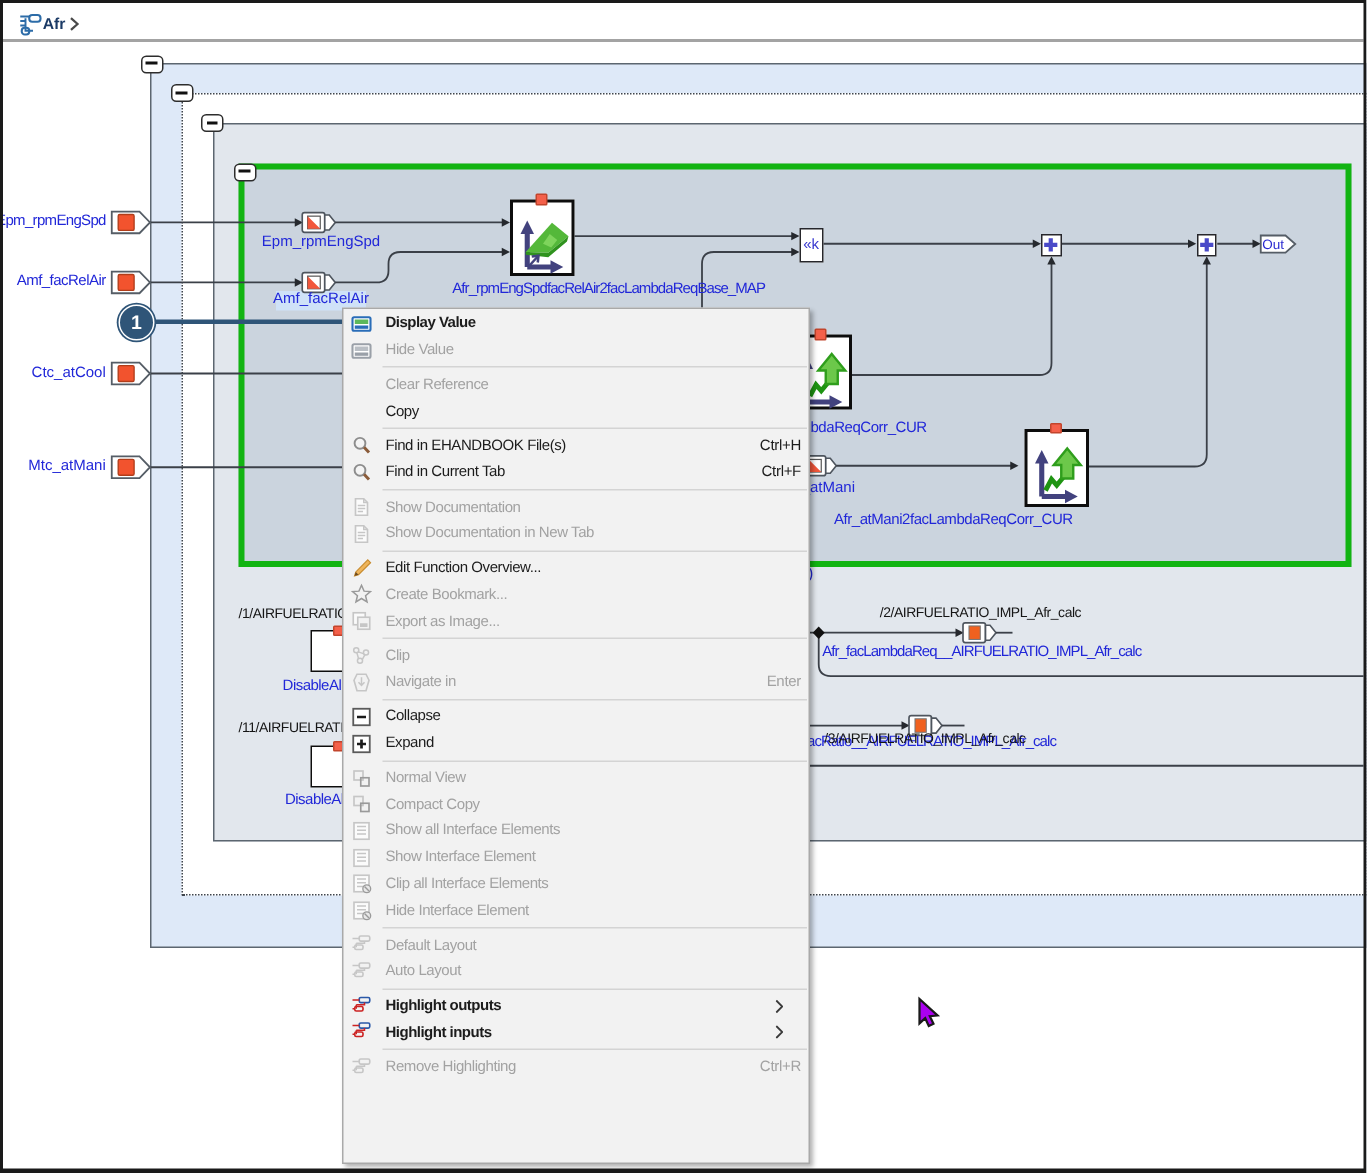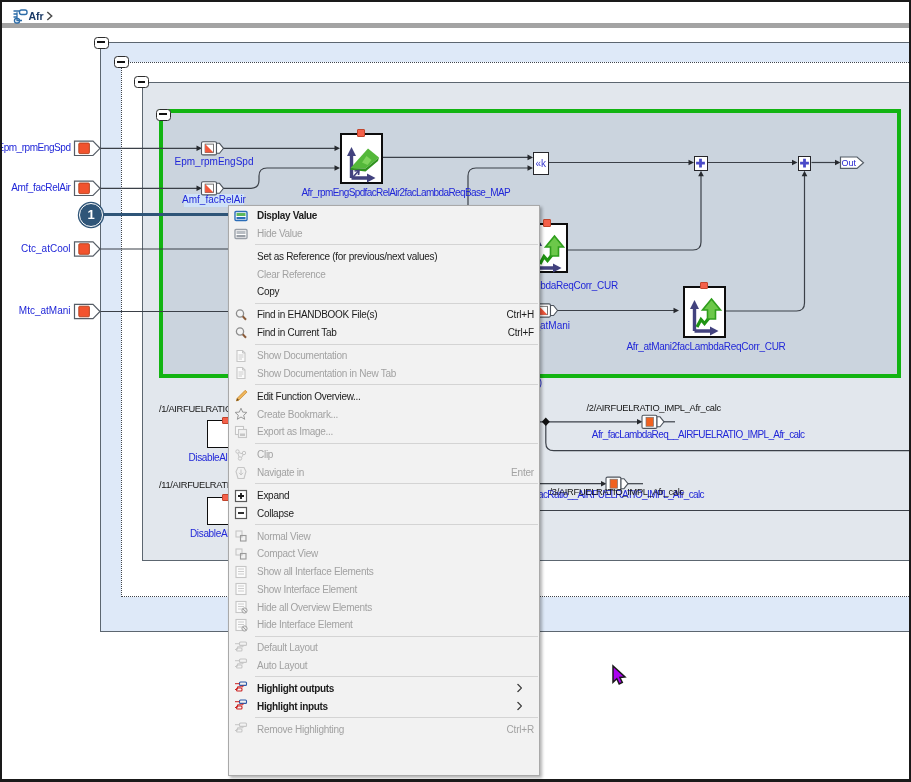--- a/index.html
+++ b/index.html
@@ -1,17 +1,17 @@
 <!DOCTYPE html>
 <html><head><meta charset="utf-8"><style>
 *{margin:0;padding:0;box-sizing:border-box}
 body{width:911px;height:782px;overflow:hidden;background:#fff;font-family:"Liberation Sans",sans-serif;position:relative}
 .abs{position:absolute}
 .frame{position:absolute;left:0;top:0;width:911px;height:782px;border:2px solid #1a1a1a;border-bottom-width:3px;z-index:50;pointer-events:none}
-.topbar{position:absolute;left:2px;top:2px;width:907px;height:26px;background:#fff;border-bottom:5px solid #a3a3a3;z-index:5}
+.topbar{position:absolute;left:2px;top:2px;width:907px;height:26px;background:#fff;border-bottom:2px solid #a3a3a3;z-index:5}
 .lbl{position:absolute;color:#2127d8;font-size:10px;white-space:nowrap;z-index:6}
 .blk{position:absolute;background:#fff;border:2px solid #0d0d0d;z-index:6}
 .redsq{position:absolute;background:#f4604a;border:1px solid #c2452c;border-radius:1px;z-index:7}
 .btxt{position:absolute;color:#151515;font-size:9.3px;white-space:nowrap;z-index:6;letter-spacing:-0.3px}
 .mbtn{position:absolute;width:15px;height:12px;background:#fff;border:1.6px solid #2d2d2d;border-radius:3.5px;z-index:8}
 .mbtn:after{content:"";position:absolute;left:2.5px;top:3.6px;width:7.5px;height:2.3px;background:#111}
 .menu{position:absolute;left:228px;top:205px;width:312px;height:571px;background:#f2f2f2;border:1px solid #a9a9a9;box-shadow:2px 2px 3px rgba(0,0,0,0.3);z-index:20;padding-top:1px}
 .mi{position:relative;height:17.68px;display:flex;align-items:center;padding-left:28px;font-size:10px;letter-spacing:-0.28px;color:#1c1c1c;white-space:nowrap}
 .mi.d{color:#a2a2a2}
 .mi.b{font-weight:bold;letter-spacing:-0.34px}
@@ -148,22 +148,22 @@
 <div class="redsq" style="left:222px;top:493.5px;width:8.5px;height:7.5px"></div>
 <div class="lbl" style="left:-229.5px;top:142.1px;width:300px;text-align:right;font-size:10px;letter-spacing:-0.45px">Epm_rpmEngSpd</div>
 <div class="lbl" style="left:-229.5px;top:182.1px;width:300px;text-align:right;font-size:10px;letter-spacing:-0.35px">Amf_facRelAir</div>
 <div class="lbl" style="left:-229.5px;top:242.8px;width:300px;text-align:right;font-size:10px;">Ctc_atCool</div>
 <div class="lbl" style="left:-229.5px;top:305.3px;width:300px;text-align:right;font-size:10px;">Mtc_atMani</div>
 <div class="lbl" style="left:64px;top:155.6px;width:300px;text-align:center;font-size:10px;">Epm_rpmEngSpd</div>
 <div class="abs" style="left:184px;top:194.3px;width:60px;height:12.5px;background:#cfe2f8;z-index:5"></div>
 <div class="lbl" style="left:64px;top:194.2px;width:300px;text-align:center;font-size:10px;">Amf_facRelAir</div>
 <div class="lbl" style="left:210px;top:187.3px;width:300px;text-align:right;font-size:10px;letter-spacing:-0.62px">Afr_rpmEngSpdfacRelAir2facLambdaReqBase_MAP</div>
 <div class="lbl" style="left:405px;top:280.3px;width:300px;text-align:center;font-size:10px;letter-spacing:-0.3px">Afr_facLambdaReqCorr_CUR</div>
-<div class="lbl" style="left:556px;top:340.8px;width:300px;text-align:center;font-size:10px;letter-spacing:-0.3px">Afr_atMani2facLambdaReqCorr_CUR</div>
-<div class="lbl" style="left:504.5px;top:428.8px;width:300px;text-align:right;font-size:10px;letter-spacing:-0.62px">Afr_facLambdaReq__AIRFUELRATIO_IMPL_Afr_calc</div>
+<div class="lbl" style="left:556px;top:340.8px;width:300px;text-align:left;font-size:10px;letter-spacing:-0.3px">Afr_atMani2facLambdaReqCorr_CUR</div>
+<div class="lbl" style="left:504.5px;top:428.8px;width:300px;text-align:center;font-size:10px;letter-spacing:-0.62px">Afr_facLambdaReq__AIRFUELRATIO_IMPL_Afr_calc</div>
 <div class="lbl" style="left:404px;top:488.8px;width:300px;text-align:right;font-size:10px;letter-spacing:-0.62px">Afr_facRatio__AIRFUELRATIO_IMPL_Afr_calc</div>
 <div class="lbl" style="left:270px;top:320.3px;width:300px;text-align:right;font-size:10px;">Mtc_atMani</div>
 <div class="lbl" style="left:188.4px;top:451.6px;font-size:10px;letter-spacing:-0.35px">DisableAllDiagnosi</div>
 <div class="lbl" style="left:190px;top:528.1px;font-size:10px;letter-spacing:-0.35px">DisableAllDiagnosi</div>
 <div class="lbl" style="left:538.8px;top:377.3px;font-size:10px;letter-spacing:0">)</div>
 <div class="btxt" style="left:159px;top:403.5px">/1/AIRFUELRATIO_IMPL_Afr_calc</div>
 <div class="btxt" style="left:159px;top:480.2px">/11/AIRFUELRATIO_IMPL_Afr_calc</div>
 <div class="btxt" style="left:586.5px;top:403.2px">/2/AIRFUELRATIO_IMPL_Afr_calc</div>
 <div class="btxt" style="left:549.5px;top:487px">/3/AIRFUELRATIO_IMPL_Afr_calc</div>
 <div class="menu">
@@ -177,23 +177,20 @@
     </div>
     <div class="mi d">
       <svg class="ic" viewBox="0 0 14 14">
         <rect x="1" y="2.5" width="12" height="9" rx="1" fill="#fff" stroke="#9aa0a8" stroke-width="1.4"></rect>
         <rect x="2.5" y="4" width="9" height="3" fill="#b9bec4"></rect>
         <rect x="2.5" y="8" width="9" height="2.2" fill="#9aa0a8"></rect>
       </svg>
       <span>Hide Value</span>
     </div>
     <div class="sep"></div>
-    <div class="mi ">
-      <span>Set as Reference (for previous/next values)</span>
-    </div>
     <div class="mi d">
       <span>Clear Reference</span>
     </div>
     <div class="mi ">
       <span>Copy</span>
     </div>
     <div class="sep"></div>
     <div class="mi ">
       <svg class="ic" viewBox="0 0 14 14">
         <circle cx="6" cy="5.5" r="3.6" fill="#f4f4f4" stroke="#8d8d8d" stroke-width="1.3"></circle>
@@ -264,45 +261,45 @@
         <path d="M4 1.5 H10 L12 5.5 L10 12.5 H4 L2 5.5 Z" fill="none" stroke="#c6c6c6" stroke-width="1.1"></path>
         <path d="M7 3.5 V8.5 M5 6.8 L7 9 L9 6.8" stroke="#c6c6c6" stroke-width="1" fill="none"></path>
       </svg>
       <span>Navigate in</span>
       <span class="sc">Enter</span>
     </div>
     <div class="sep"></div>
     <div class="mi ">
       <svg class="ic" viewBox="0 0 14 14">
         <rect x="1.5" y="1.5" width="11" height="11" fill="#fff" stroke="#5a5a5a" stroke-width="1.2"></rect>
+        <path d="M4 7 H10" stroke="#1a1a1a" stroke-width="1.8"></path>
+      </svg>
+      <span>Collapse</span>
+    </div>
+    <div class="mi ">
+      <svg class="ic" viewBox="0 0 14 14">
+        <rect x="1.5" y="1.5" width="11" height="11" fill="#fff" stroke="#5a5a5a" stroke-width="1.2"></rect>
         <path d="M7 4 V10 M4 7 H10" stroke="#1a1a1a" stroke-width="1.8"></path>
       </svg>
       <span>Expand</span>
-    </div>
-    <div class="mi ">
-      <svg class="ic" viewBox="0 0 14 14">
-        <rect x="1.5" y="1.5" width="11" height="11" fill="#fff" stroke="#5a5a5a" stroke-width="1.2"></rect>
-        <path d="M4 7 H10" stroke="#1a1a1a" stroke-width="1.8"></path>
-      </svg>
-      <span>Collapse</span>
     </div>
     <div class="sep"></div>
     <div class="mi d">
       <svg class="ic" viewBox="0 0 14 14">
         <rect x="2" y="2" width="6" height="6" fill="none" stroke="#c6c6c6" stroke-width="1.1"></rect>
         <rect x="6.5" y="6.5" width="5.5" height="5.5" fill="none" stroke="#9a9a9a" stroke-width="1.1"></rect>
       </svg>
       <span>Normal View</span>
     </div>
     <div class="mi d">
       <svg class="ic" viewBox="0 0 14 14">
         <rect x="2" y="2" width="6" height="6" fill="none" stroke="#c6c6c6" stroke-width="1.1"></rect>
         <rect x="6.5" y="6.5" width="5.5" height="5.5" fill="none" stroke="#9a9a9a" stroke-width="1.1"></rect>
       </svg>
-      <span>Compact View</span>
+      <span>Compact Copy</span>
     </div>
     <div class="mi d">
       <svg class="ic" viewBox="0 0 14 14">
         <rect x="2" y="1.5" width="10" height="11" fill="#fbfbfb" stroke="#c6c6c6" stroke-width="1.1"></rect>
         <path d="M4 4 H10 M4 6.5 H10 M4 9 H10" stroke="#c6c6c6" stroke-width="0.9"></path>
       </svg>
       <span>Show all Interface Elements</span>
     </div>
     <div class="mi d">
       <svg class="ic" viewBox="0 0 14 14">
@@ -311,21 +308,21 @@
       </svg>
       <span>Show Interface Element</span>
     </div>
     <div class="mi d">
       <svg class="ic" viewBox="0 0 14 14">
         <rect x="2" y="1.5" width="10" height="11" fill="#fbfbfb" stroke="#c6c6c6" stroke-width="1.1"></rect>
         <path d="M4 4 H10 M4 6.5 H10 M4 9 H10" stroke="#c6c6c6" stroke-width="0.9"></path>
         <circle cx="10.5" cy="10.5" r="2.6" fill="#e8e8e8" stroke="#9a9a9a" stroke-width="0.9"></circle>
         <path d="M9 9 L12 12" stroke="#9a9a9a" stroke-width="0.9"></path>
       </svg>
-      <span>Hide all Overview Elements</span>
+      <span>Clip all Interface Elements</span>
     </div>
     <div class="mi d">
       <svg class="ic" viewBox="0 0 14 14">
         <rect x="2" y="1.5" width="10" height="11" fill="#fbfbfb" stroke="#c6c6c6" stroke-width="1.1"></rect>
         <path d="M4 4 H10 M4 6.5 H10 M4 9 H10" stroke="#c6c6c6" stroke-width="0.9"></path>
         <circle cx="10.5" cy="10.5" r="2.6" fill="#e8e8e8" stroke="#9a9a9a" stroke-width="0.9"></circle>
         <path d="M9 9 L12 12" stroke="#9a9a9a" stroke-width="0.9"></path>
       </svg>
       <span>Hide Interface Element</span>
     </div>

